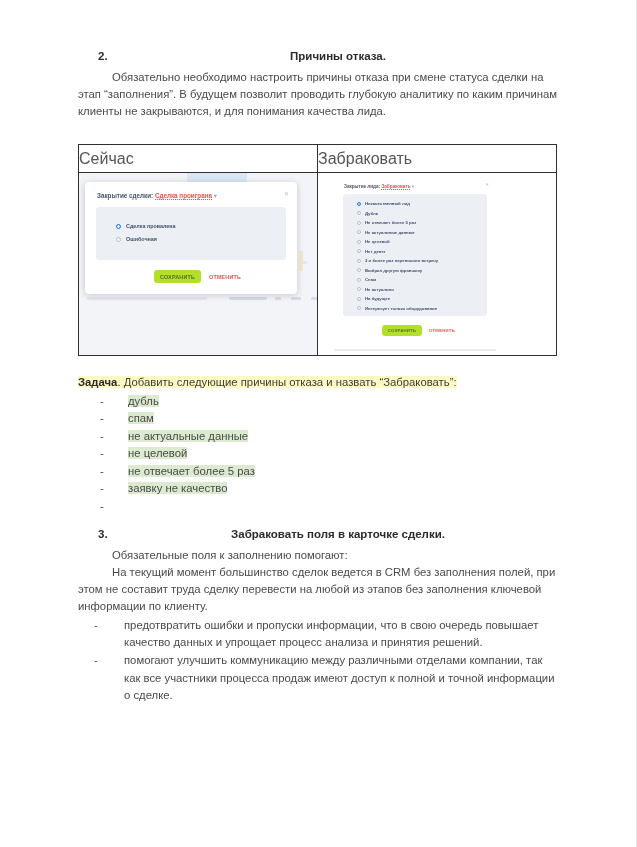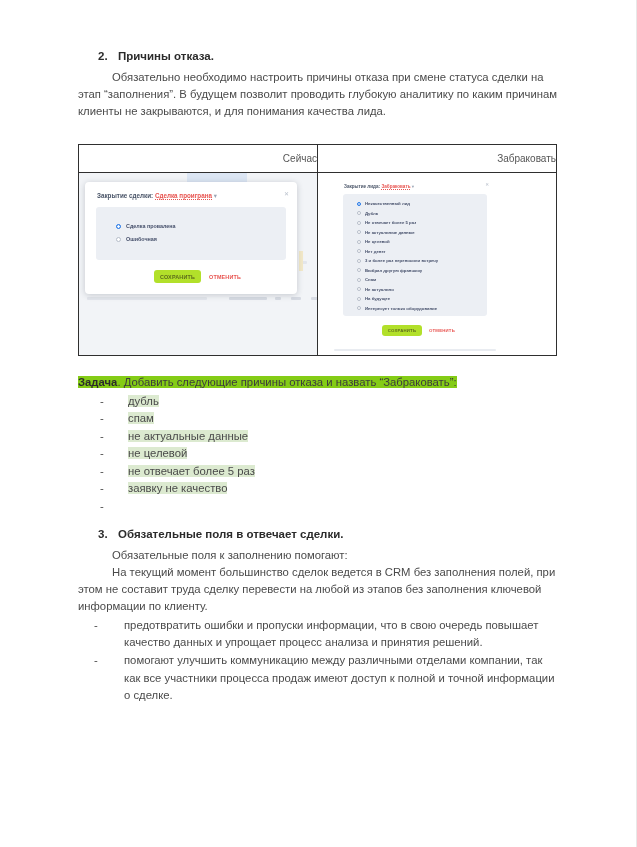--- a/index.html
+++ b/index.html
@@ -47,21 +47,21 @@
     color: #2b2b2b;
     line-height: 1.45;
     margin: 0 0 4px 0;
     padding-left: 20px;
   }
   .num-heading .num {
     width: 20px;
     flex: 0 0 20px;
     font-weight: bold;
   }
-  .num-heading .htext { flex: 1; }
+  .num-heading .htext { flex: 1; text-align: center; }
 
   
   p.body {
     font-size: 11.3px;
     line-height: 1.52;
     color: #4a4a4a;
     margin: 0 0 0 0;
     text-align: left;
   }
   p.body.indent { text-indent: 34px; }
@@ -74,23 +74,23 @@
     table-layout: fixed;
   }
   .cmp-table th, .cmp-table td {
     border: 1px solid #2f2f2f;
     padding: 0;
     vertical-align: top;
   }
   .cmp-table th {
     height: 27px;
     font-weight: normal;
-    font-size: 10px;
+    font-size: 16px;
     color: #555;
-    text-align: right;
+    text-align: left;
     vertical-align: middle;
   }
   .cmp-table td { height: 182px; position: relative; }
 
   
   .shot {
     position: absolute;
     background: #ffffff;
     overflow: hidden;
   }
@@ -183,21 +183,21 @@
     align-items: center;
   }
 
   
   .task-block { margin-top: 18px; }
   .task-line {
     font-size: 11.3px;
     line-height: 1.48;
     margin: 0;
   }
-  .hl { background: #84cc16; }
+  .hl { background: #fef9c3; }
   .task-lead strong { color: #2b2b2b; }
   ul.dash {
     list-style: none;
     margin: 2px 0 0 0;
     padding: 0 0 0 22px;
   }
   ul.dash li {
     font-size: 11.3px;
     line-height: 1.55;
     color: #4a4a4a;
@@ -377,21 +377,21 @@
         <li><span class="dash-mark">-</span><span class="txt">не целевой</span></li>
         <li><span class="dash-mark">-</span><span class="txt">не отвечает более 5 раз</span></li>
         <li><span class="dash-mark">-</span><span class="txt">заявку не качество</span></li>
         <li><span class="dash-mark">-</span></li>
       </ul>
     </div>
 
     <div class="sec3">
       <div class="num-heading">
         <span class="num">3.</span>
-        <span class="htext">Обязательные поля в отвечает сделки.</span>
+        <span class="htext">Забраковать поля в карточке сделки.</span>
       </div>
       <p class="body indent">Обязательные поля к заполнению помогают:</p>
       <p class="body indent">На текущий момент большинство сделок ведется в CRM без заполнения полей, при этом не составит труда сделку перевести на любой из этапов без заполнения ключевой информации по клиенту.</p>
       <ul class="plain">
         <li><span class="dash-mark">-</span><span>предотвратить ошибки и пропуски информации, что в свою очередь повышает качество данных и упрощает процесс анализа и принятия решений.</span></li>
         <li><span class="dash-mark">-</span><span>помогают улучшить коммуникацию между различными отделами компании, так как все участники процесса продаж имеют доступ к полной и точной информации о сделке.</span></li>
       </ul>
     </div>
 
   </div>

